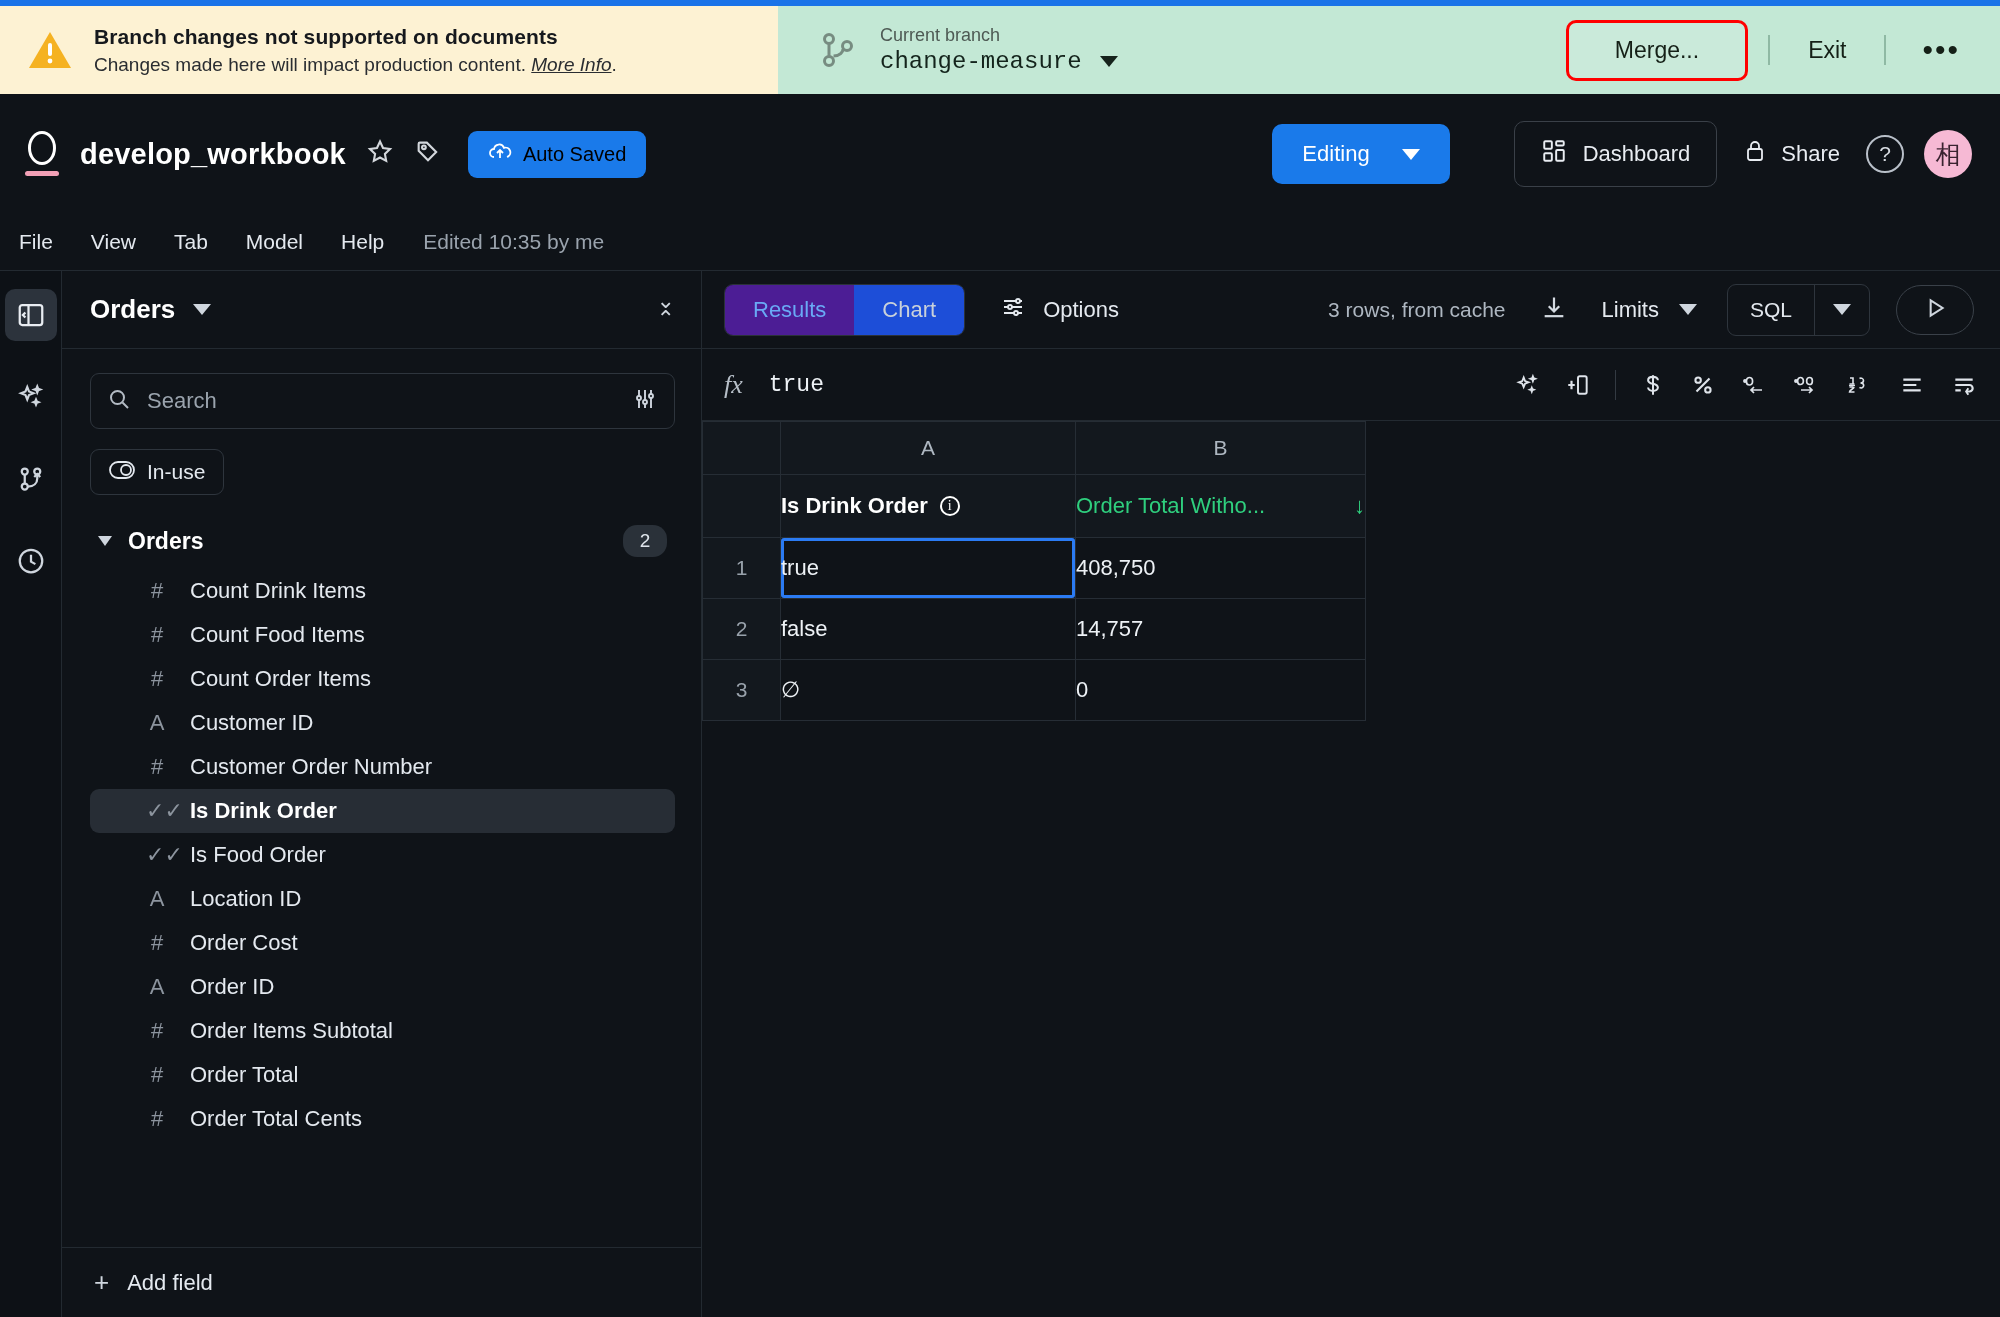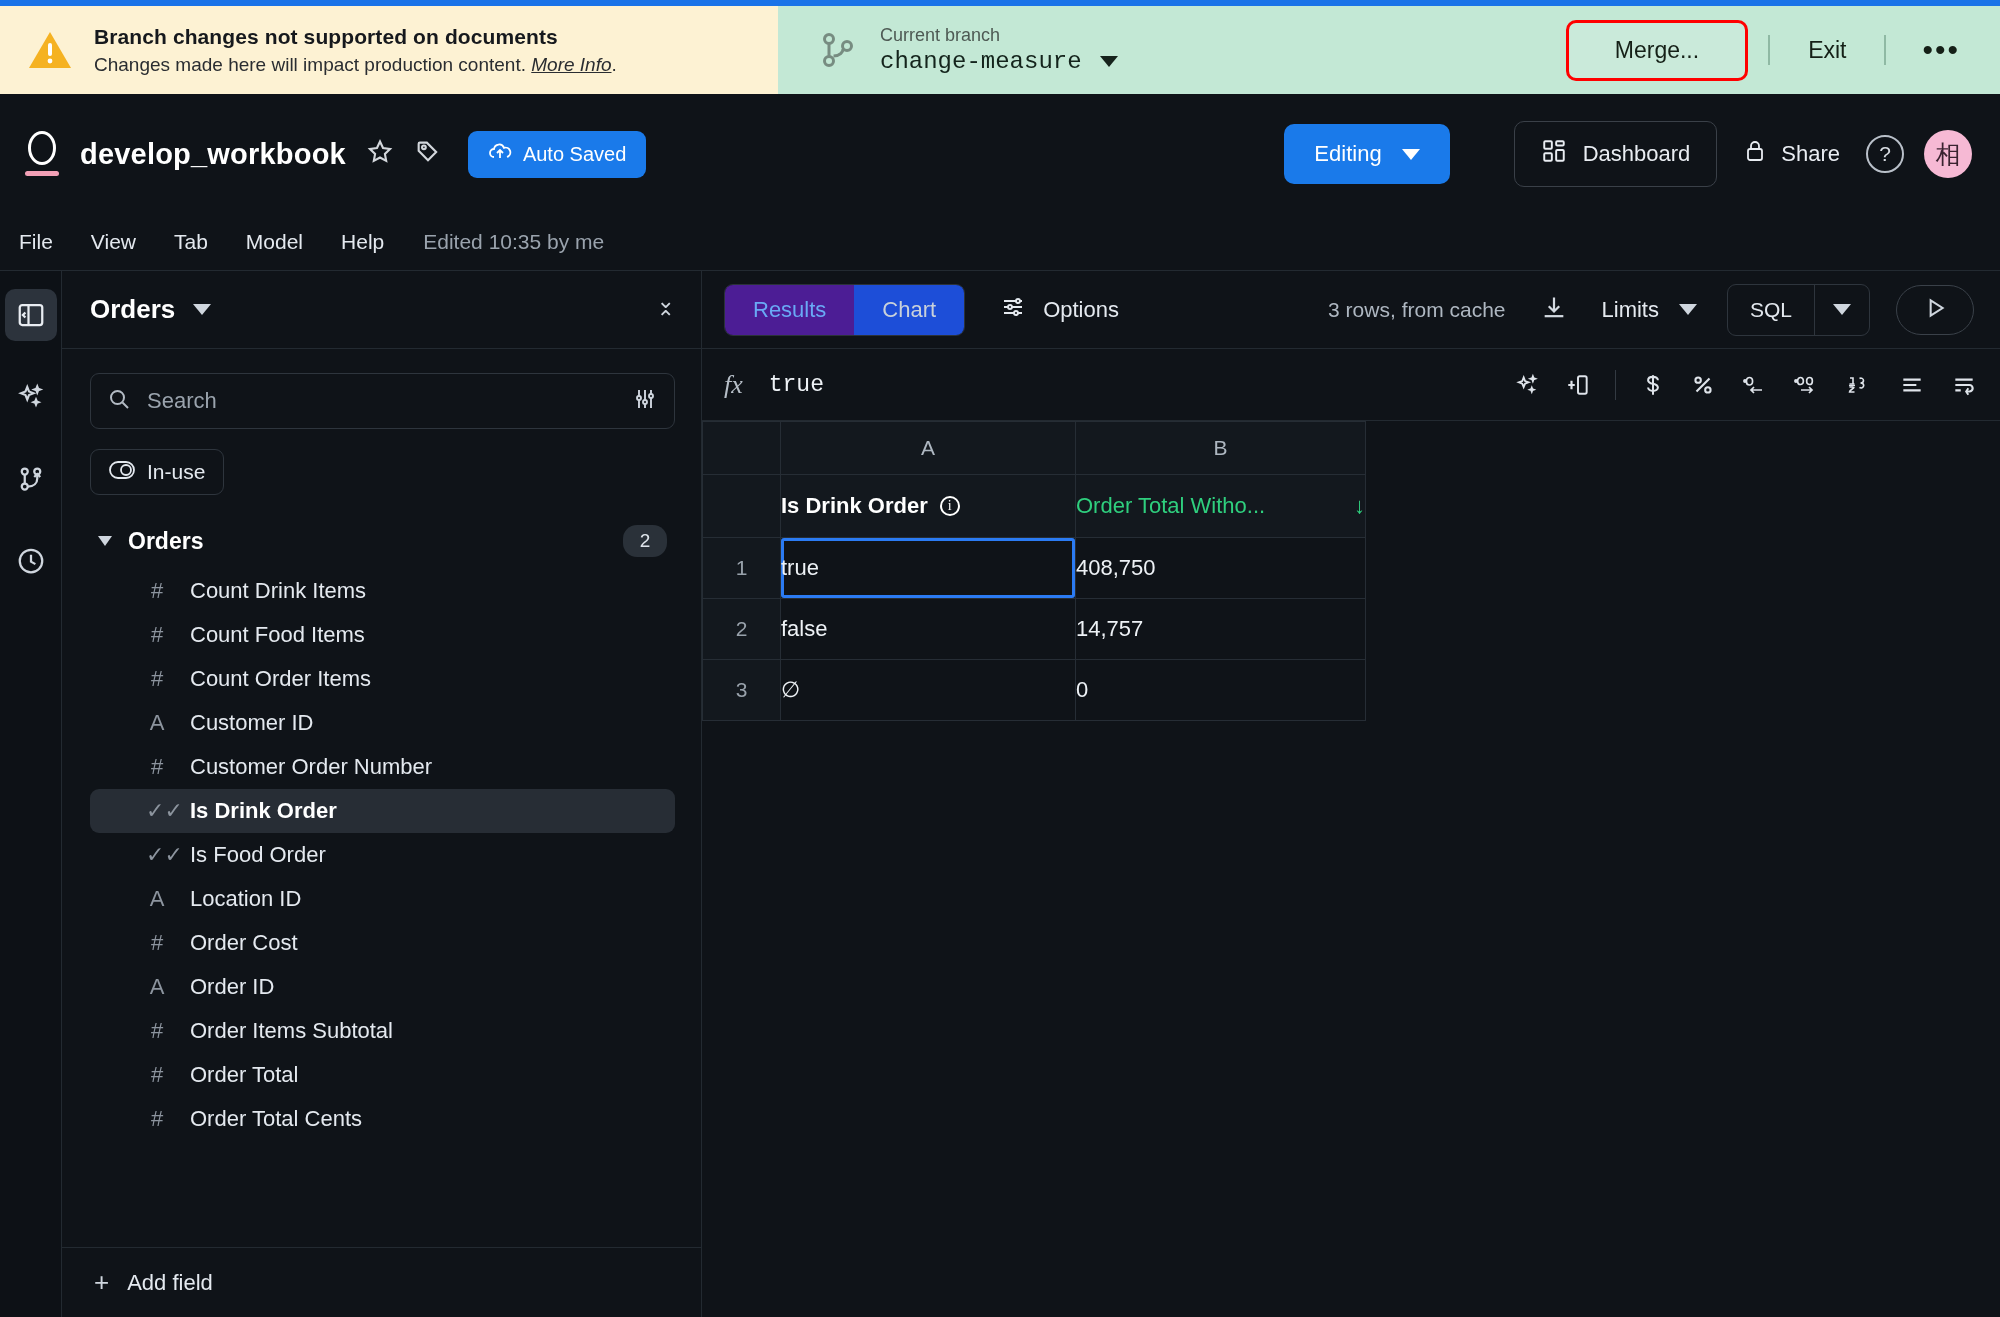--- a/index.html
+++ b/index.html
@@ -50,27 +50,27 @@
   .dots-btn { font-size: 30px; color: #152017; letter-spacing: 2px; padding: 0 16px; cursor: pointer; line-height: 1; }
 
   
   .wb-header { height: 120px; background: #0f1318; display: flex; align-items: center; padding: 0 28px 0 22px; flex: 0 0 auto; }
   .logo { width: 40px; height: 46px; position: relative; margin-right: 18px; }
   .logo .ring { width: 28px; height: 34px; border: 3px solid #fff; border-radius: 50%; margin: 0 auto; }
   .logo .bar { width: 34px; height: 5px; background: #f2a0b6; border-radius: 3px; margin: 6px auto 0; }
   .wb-title { font-size: 29px; font-weight: bold; color: #fff; letter-spacing: .2px; }
   .hicon { margin-left: 20px; opacity: .9; cursor: pointer; }
   .autosaved {
-    margin-left: 26px; background: #1a7aea; color: #ffffff; border-radius: 9px;
+    margin-left: 26px; background: #1a7aea; color: #000000; border-radius: 9px;
     padding: 11px 20px; font-size: 20px; display: flex; align-items: center; gap: 11px; cursor: pointer;
   }
   .hdr-right { margin-left: auto; display: flex; align-items: center; gap: 20px; }
   .editing-btn {
     background: #1a7aea; color: #fff; border-radius: 10px; padding: 17px 30px;
-    font-size: 22px; display: flex; align-items: center; gap: 20px; cursor: pointer;
+    font-size: 22px; display: flex; align-items: center; gap: 32px; cursor: pointer;
   }
   .caret-w { width: 0; height: 0; border-left: 9px solid transparent; border-right: 9px solid transparent; border-top: 11px solid #fff; }
   .dash-btn {
     border: 1px solid #3a4048; border-radius: 10px; padding: 16px 26px; color: #e9edf2;
     font-size: 22px; display: flex; align-items: center; gap: 16px; cursor: pointer; margin-left: 44px;
   }
   .share-btn { color: #e9edf2; font-size: 22px; display: flex; align-items: center; gap: 14px; cursor: pointer; padding: 8px 6px; }
   .help-btn { width: 38px; height: 38px; border: 2px solid #b9c0c9; border-radius: 50%; color: #d7dce2;
     font-size: 21px; display: flex; align-items: center; justify-content: center; cursor: pointer; }
   .avatar { width: 48px; height: 48px; border-radius: 50%; background: #f6b9d4; color: #3a2330;

